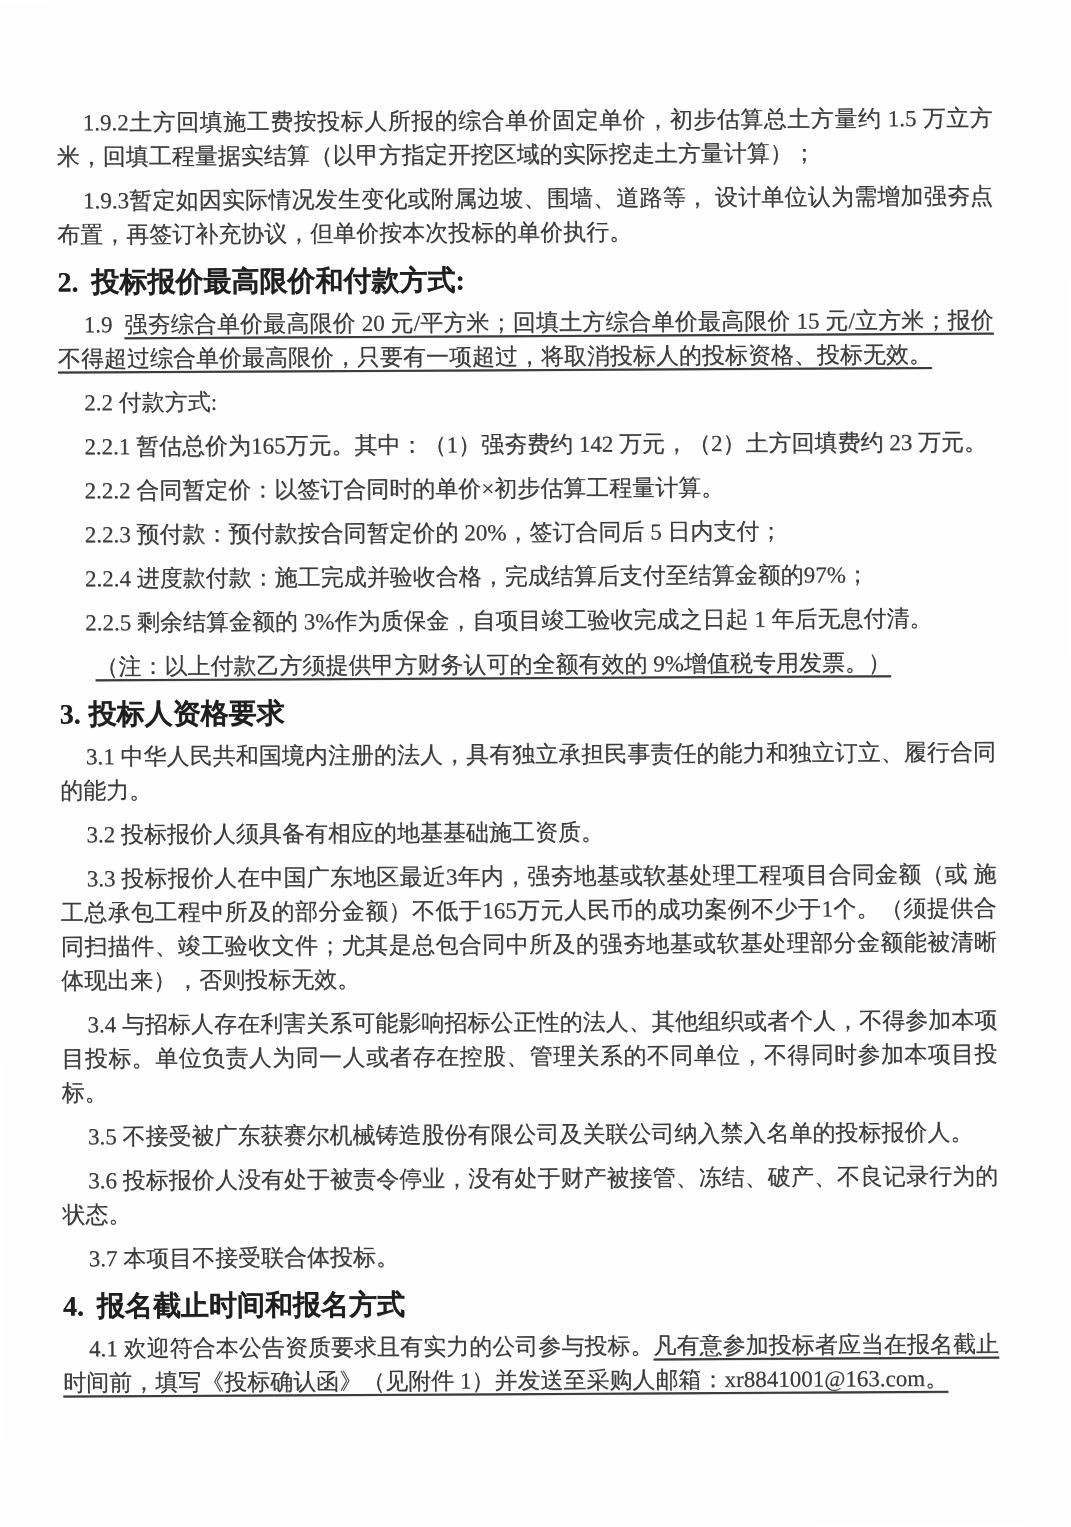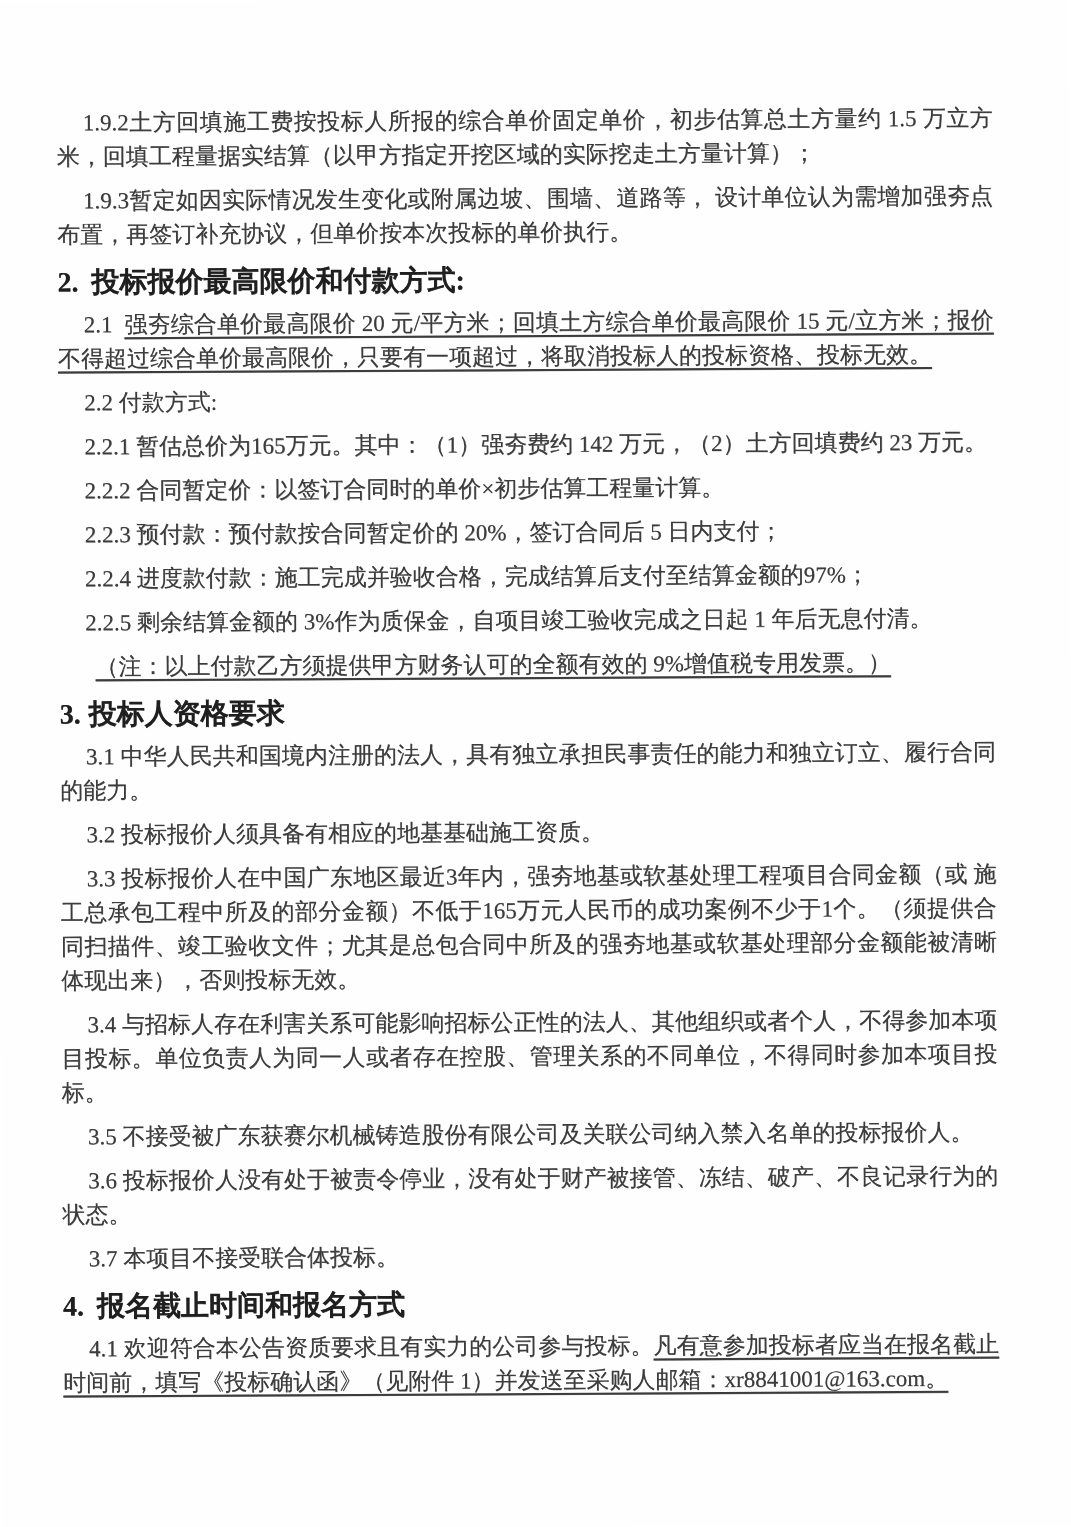--- a/index.html
+++ b/index.html
@@ -64,21 +64,21 @@
 
 <div class="sheet">
   <div class="content">
 
     <p class="body">1.9.2土方回填施工费按投标人所报的综合单价固定单价，初步估算总土方量约 1.5 万立方米，回填工程量据实结算（以甲方指定开挖区域的实际挖走土方量计算）；</p>
 
     <p class="body">1.9.3暂定如因实际情况发生变化或附属边坡、围墙、道路等， 设计单位认为需增加强夯点布置，再签订补充协议，但单价按本次投标的单价执行。</p>
 
     <h2 class="section sec-2"><span class="hnum">2.</span><span>投标报价最高限价和付款方式:</span></h2>
 
-    <p class="body"><span class="numlead">2.1 </span><span class="u">强夯综合单价最高限价 20 元/平方米；回填土方综合单价最高限价 15 元/立方米；报价 不得超过综合单价最高限价，只要有一项超过，将取消投标人的投标资格、投标无效。</span></p>
+    <p class="body"><span class="numlead">1.9 </span><span class="u">强夯综合单价最高限价 20 元/平方米；回填土方综合单价最高限价 15 元/立方米；报价 不得超过综合单价最高限价，只要有一项超过，将取消投标人的投标资格、投标无效。</span></p>
 
     <p class="body">2.2 付款方式:</p>
 
     <p class="body">2.2.1 暂估总价为165万元。其中：（1）强夯费约 142 万元，（2）土方回填费约 23 万元。</p>
 
     <p class="body">2.2.2 合同暂定价：以签订合同时的单价×初步估算工程量计算。</p>
 
     <p class="body">2.2.3 预付款：预付款按合同暂定价的 20%，签订合同后 5 日内支付；</p>
 
     <p class="body">2.2.4 进度款付款：施工完成并验收合格，完成结算后支付至结算金额的97%；</p>

